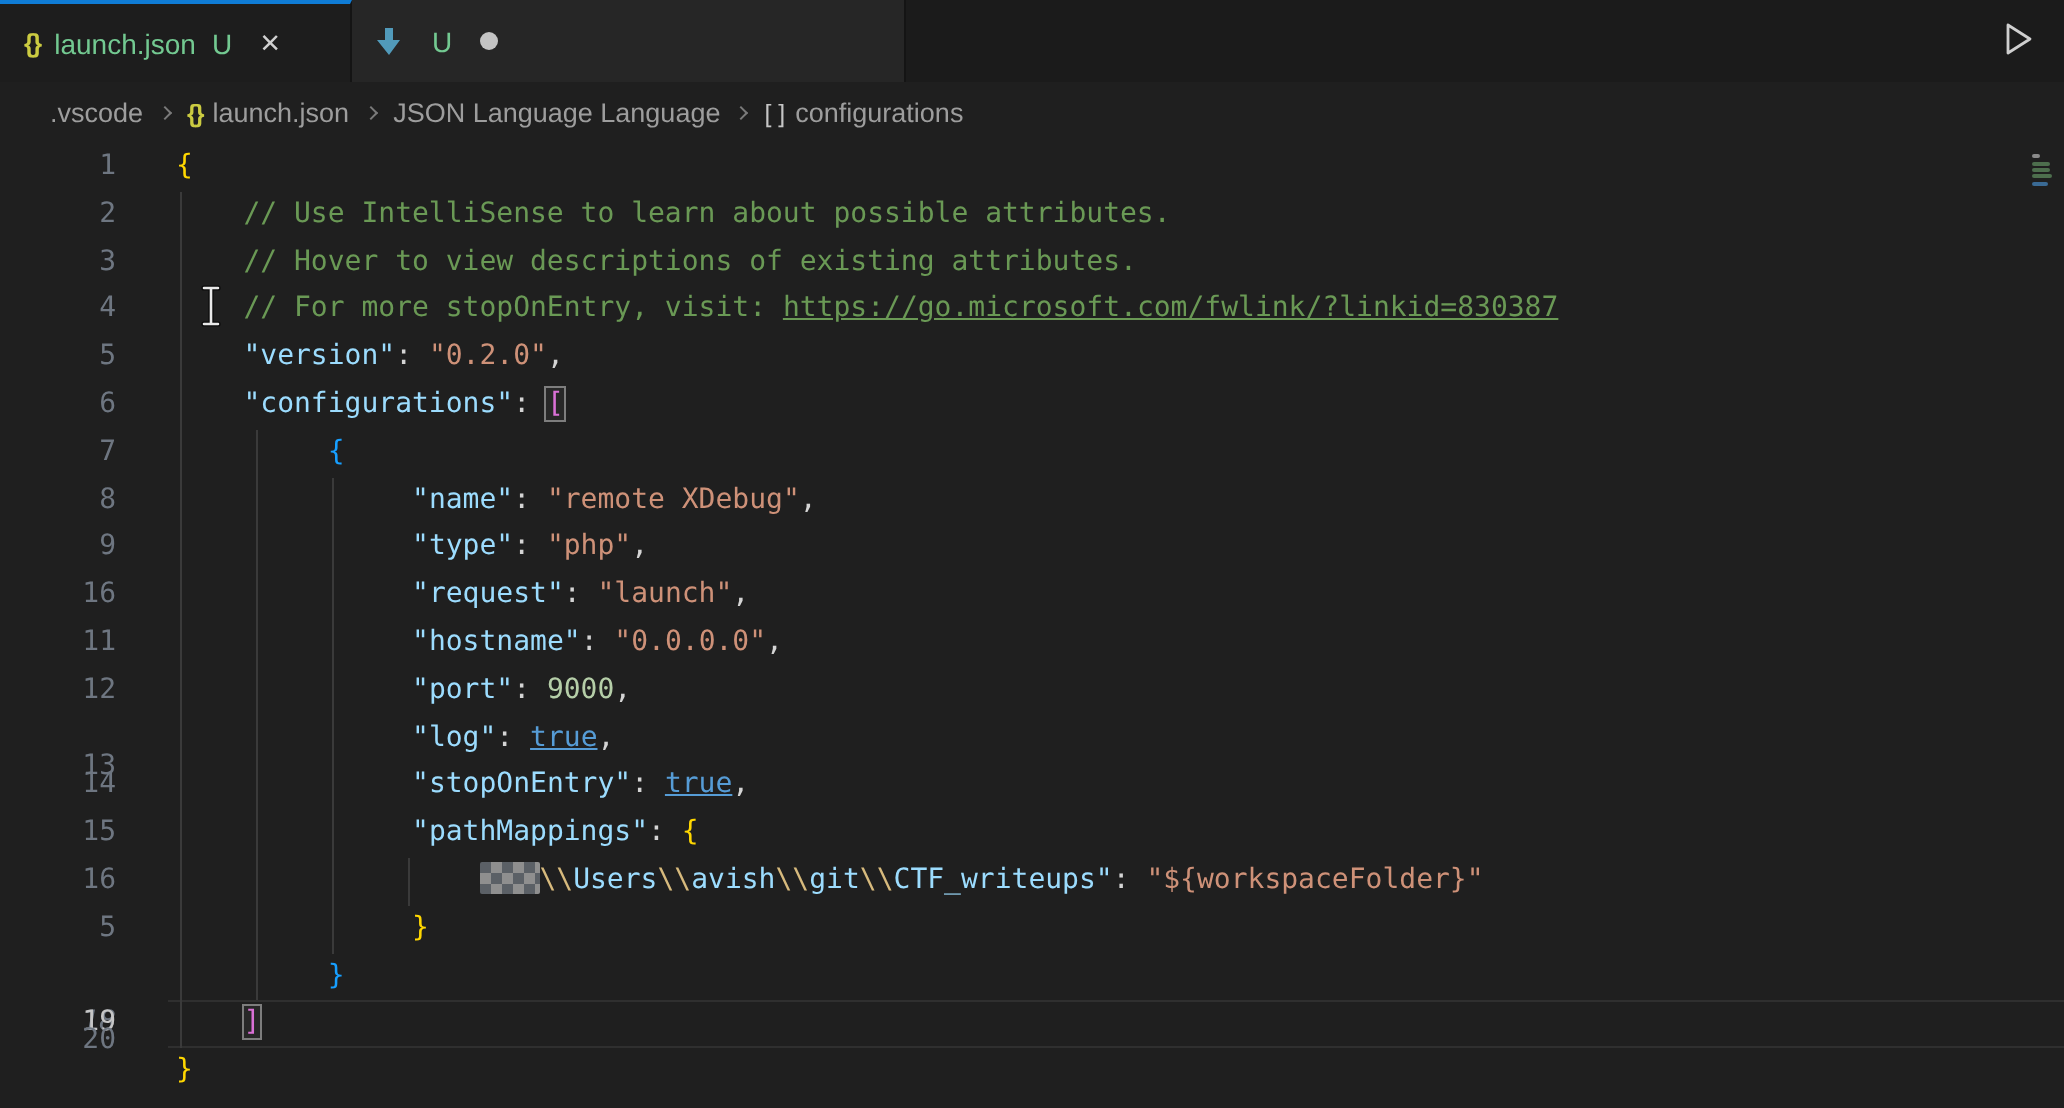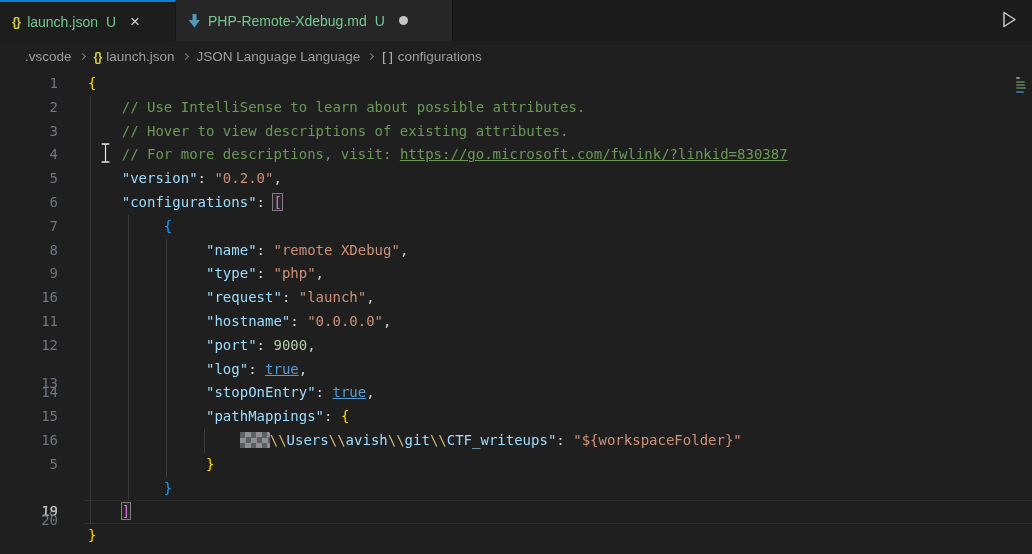--- a/index.html
+++ b/index.html
@@ -89,21 +89,20 @@
     <div class="tab active">
       <span class="ficon json-icon">{}</span>
       <span class="tab-label">launch.json</span>
       <span class="tab-badge">U</span>
       <span class="tab-close">×</span>
     </div>
     <div class="tab inactive">
       <svg class="md-arrow" viewBox="0 0 13 14">
         <path d="M4.5 0 h4 v6 h3.5 L6.5 13.5 L0.5 6 H4.5 Z" fill="#519aba"></path>
       </svg>
-      <span class="tab-label">PHP-Remote-Xdebug.md</span>
       <span class="tab-badge">U</span>
       <span class="tab-dot"></span>
     </div>
     <div class="run-btn">
       <svg width="15" height="17" viewBox="0 0 15 17">
         <path d="M2 1.5 L13 8.5 L2 15.5 Z" fill="none" stroke="#cfcfcf" stroke-width="1.4" stroke-linejoin="round"></path>
       </svg>
     </div>
   </div>
 
@@ -154,21 +153,21 @@
         <div class="lnum" style="top: 357px;">16</div>
         <div class="lnum" style="top: 380.8px;">5</div>
         <div class="lnum" style="top: 428px; font-style: italic;">18</div>
         <div class="lnum cur" style="top: 428.4px;">19</div>
         <div class="lnum" style="top: 437px;">20</div>
       </div>
     <div class="code-area" id="code">
         <div class="cline" style="top: 0px;"><span class="tok b1">{</span></div>
         <div class="cline" style="top: 23.8px;"><span class="tok c">    // Use IntelliSense to learn about possible attributes.</span></div>
         <div class="cline" style="top: 47.6px;"><span class="tok c">    // Hover to view descriptions of existing attributes.</span></div>
-        <div class="cline" style="top: 71.4px;"><span class="tok c">    // For more descriptions, visit: </span><span class="tok c link">https://go.microsoft.com/fwlink/?linkid=830387</span></div>
+        <div class="cline" style="top: 71.4px;"><span class="tok c">    // For more stopOnEntry, visit: </span><span class="tok c link">https://go.microsoft.com/fwlink/?linkid=830387</span></div>
         <div class="cline" style="top: 95.2px;"><span class="tok p">    </span><span class="tok k">"version"</span><span class="tok p">: </span><span class="tok s">"0.2.0"</span><span class="tok p">,</span></div>
         <div class="cline" style="top: 119px;"><span class="tok p">    </span><span class="tok k">"configurations"</span><span class="tok p">: </span><span class="tok b2 boxed">[</span></div>
         <div class="cline" style="top: 142.8px;"><span class="tok p">         </span><span class="tok b3">{</span></div>
         <div class="cline" style="top: 166.6px;"><span class="tok p">              </span><span class="tok k">"name"</span><span class="tok p">: </span><span class="tok s">"remote XDebug"</span><span class="tok p">,</span></div>
         <div class="cline" style="top: 190.4px;"><span class="tok p">              </span><span class="tok k">"type"</span><span class="tok p">: </span><span class="tok s">"php"</span><span class="tok p">,</span></div>
         <div class="cline" style="top: 214.2px;"><span class="tok p">              </span><span class="tok k">"request"</span><span class="tok p">: </span><span class="tok s">"launch"</span><span class="tok p">,</span></div>
         <div class="cline" style="top: 238px;"><span class="tok p">              </span><span class="tok k">"hostname"</span><span class="tok p">: </span><span class="tok s">"0.0.0.0"</span><span class="tok p">,</span></div>
         <div class="cline" style="top: 261.8px;"><span class="tok p">              </span><span class="tok k">"port"</span><span class="tok p">: </span><span class="tok n">9000</span><span class="tok p">,</span></div>
         <div class="cline" style="top: 285.6px;"><span class="tok p">              </span><span class="tok k">"log"</span><span class="tok p">: </span><span class="tok b">true</span><span class="tok p">,</span></div>
         <div class="cline" style="top: 309.4px;"><span class="tok p">              </span><span class="tok k">"stopOnEntry"</span><span class="tok p">: </span><span class="tok b">true</span><span class="tok p">,</span></div>

